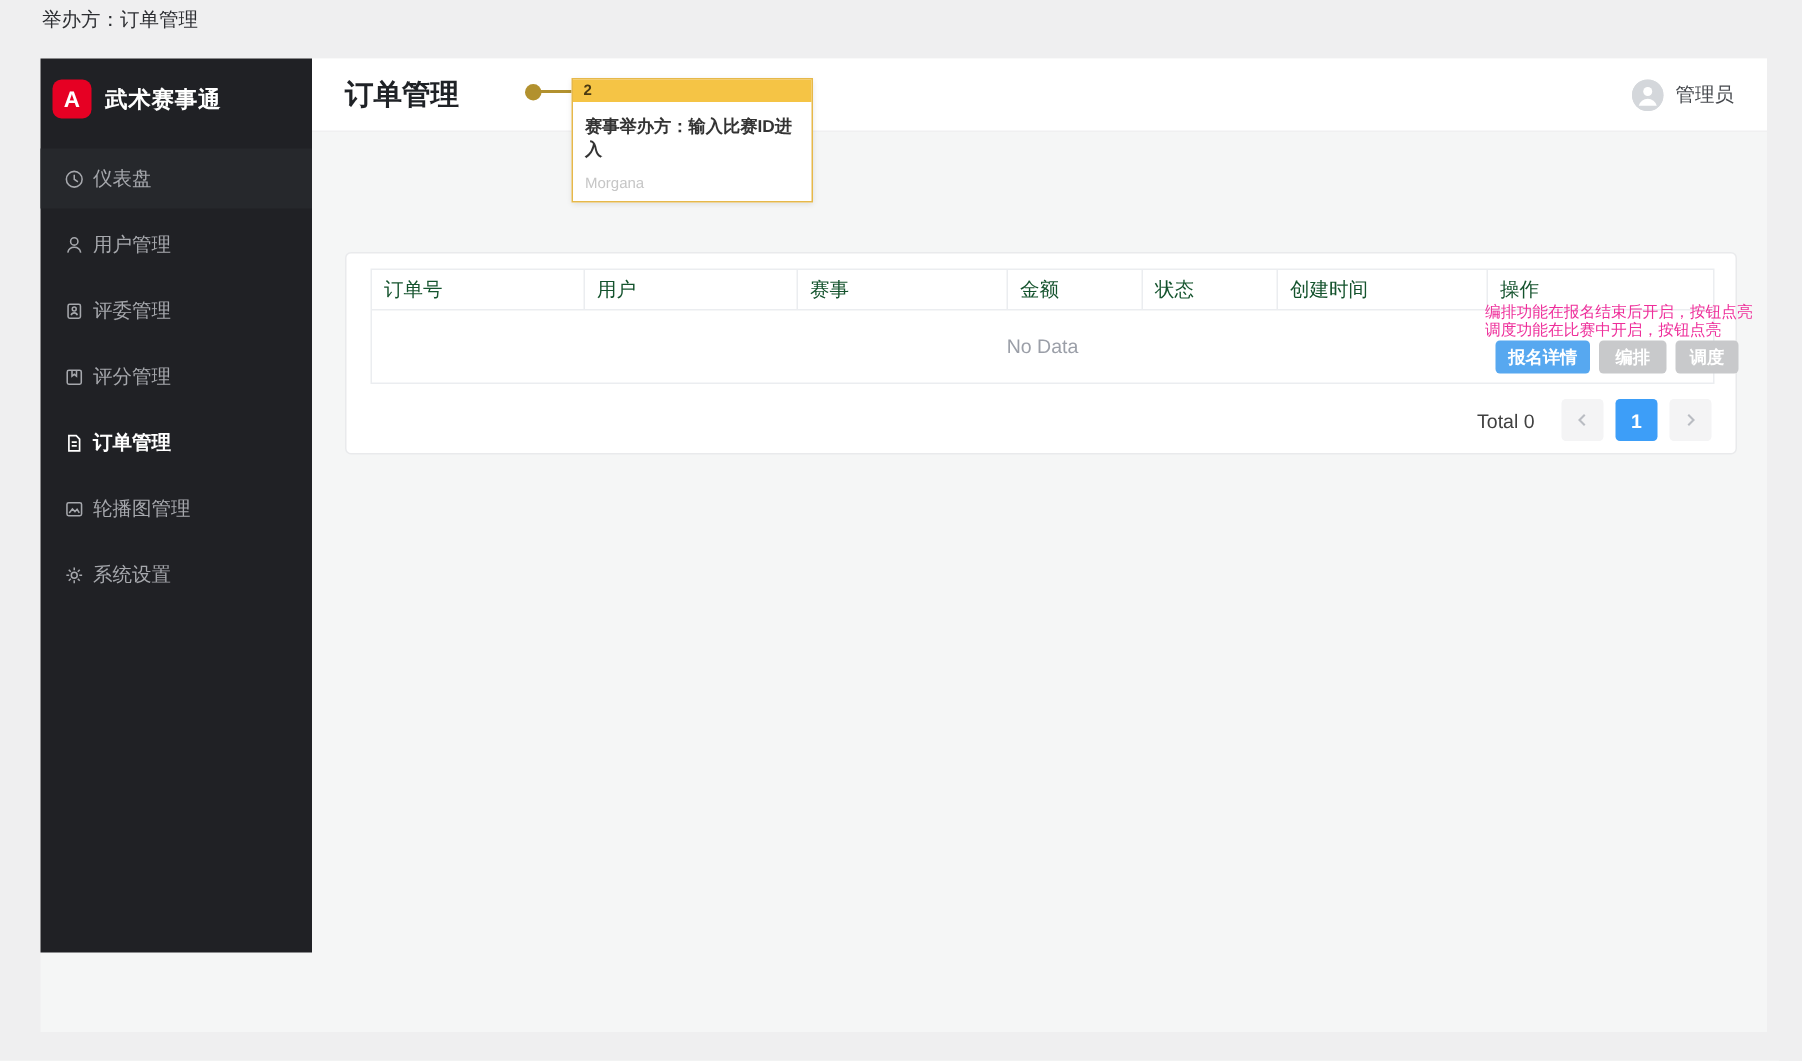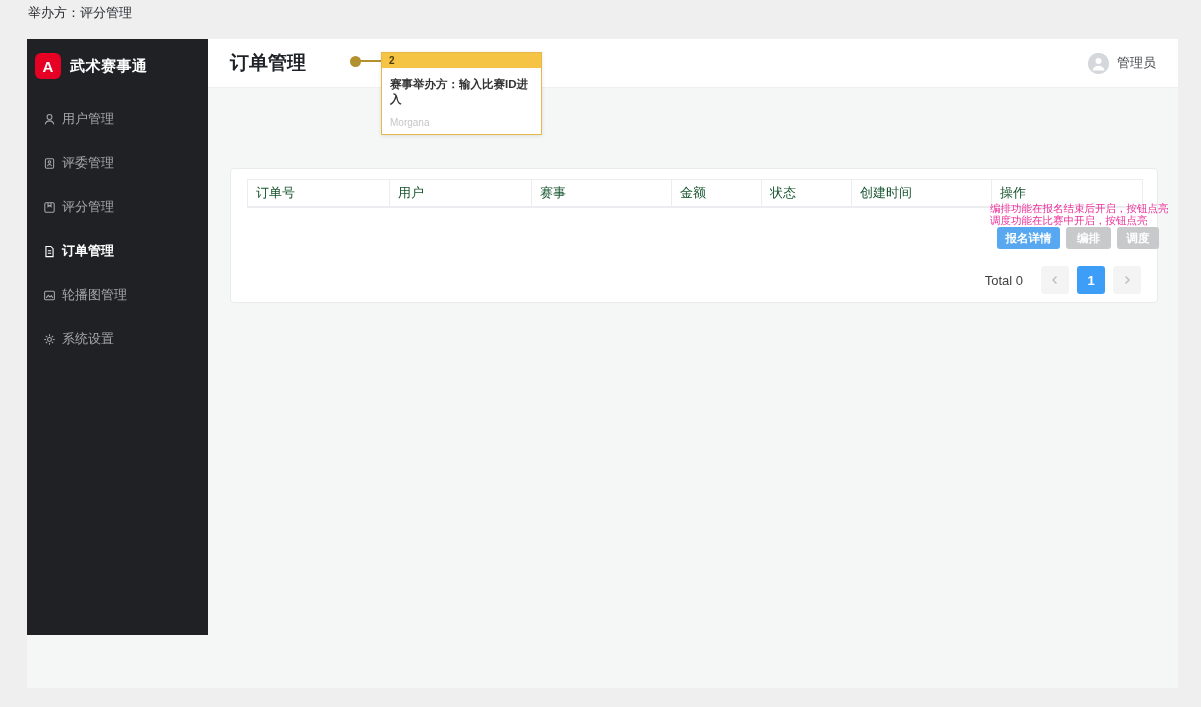--- a/index.html
+++ b/index.html
@@ -74,30 +74,39 @@
   .anno-head{ height:15px; background:var(--annotation-yellow,#f5c445); display:flex; align-items:center;
               padding-left:7px; font-size:10px; font-weight:bold; color:#4a3a12; }
   .anno-text{ padding:9px 8px 0; font-size:11.5px; font-weight:bold; color:#333; }
   .anno-watermark{ position:absolute; left:8px; bottom:6px; font-size:10px; color:#c6c6c6; }
 
   svg{ display:block; }
 </style>
 </head>
 <body>
 
-<div class="top-label">举办方：评分管理</div>
+<div class="top-label">举办方：订单管理</div>
 
 <div class="app">
 
   <div class="sidebar">
     <div class="brand">
       <div class="logo">A</div>
       <div class="brand-name">武术赛事通</div>
     </div>
     <div class="menu">
+      <div class="side-item dash-bg">
+        <span class="mi">
+          <svg width="15" height="15" viewBox="0 0 16 16" fill="none" stroke="currentColor" stroke-width="1.1">
+              <circle cx="8" cy="8" r="5.6"></circle>
+              <path d="M8 4.8V8l2.6 1.8"></path>
+            </svg>
+        </span>
+        <span>仪表盘</span>
+      </div>
       <div class="side-item">
         <span class="mi">
           <svg width="15" height="15" viewBox="0 0 16 16" fill="none" stroke="currentColor" stroke-width="1.1">
               <circle cx="8" cy="5.3" r="2.6"></circle>
               <path d="M3.4 13.2a4.7 4.7 0 0 1 9.2 0"></path>
             </svg>
         </span>
         <span>用户管理</span>
       </div>
       <div class="side-item">
@@ -167,20 +176,23 @@
     <div class="table-wrap">
       <div class="thead">
         <div class="th">订单号</div>
         <div class="th">用户</div>
         <div class="th">赛事</div>
         <div class="th">金额</div>
         <div class="th">状态</div>
         <div class="th">创建时间</div>
         <div class="th">操作</div>
       </div>
+      <div class="empty-row">
+        <div class="no-data">No Data</div>
+      </div>
     </div>
 
     <div class="ops-note">
       <div>编排功能在报名结束后开启，按钮点亮</div>
       <div>调度功能在比赛中开启，按钮点亮</div>
     </div>
 
     <div class="ops-buttons">
       <button class="btn btn-primary">报名详情</button>
       <button class="btn btn-disabled b1">编排</button>

